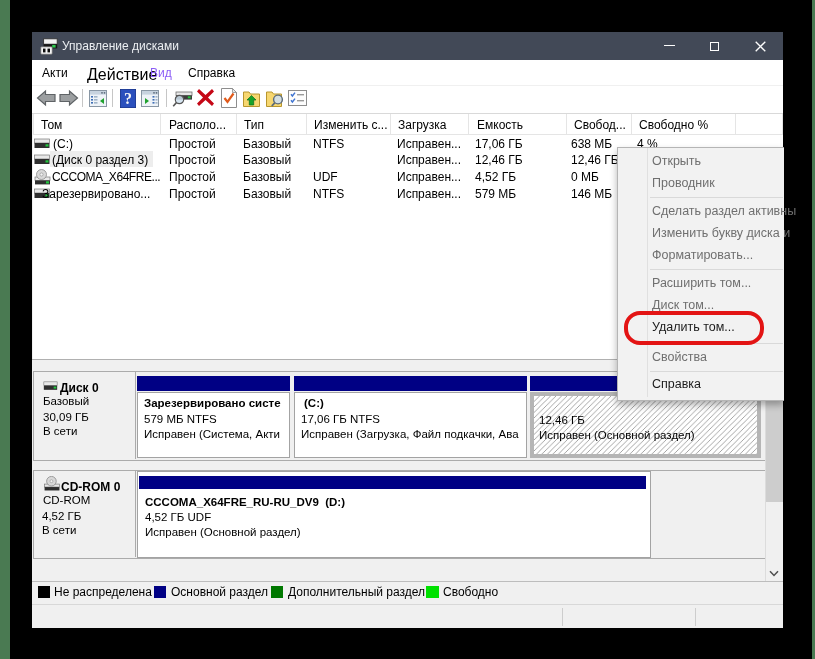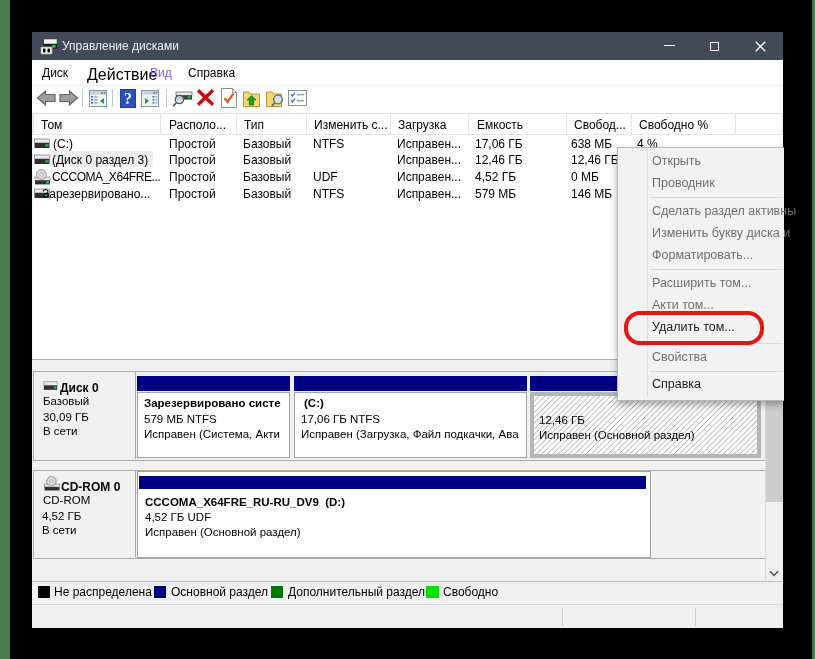--- a/index.html
+++ b/index.html
@@ -29,21 +29,21 @@
 </div>
 <div class="abs txt" style="left:62px;top:39px;font-size:12px;color:#eceff2;">Управление дисками</div>
 
 <div class="abs" style="left:664px;top:45.2px;width:10.5px;height:1.3px;background:#fdfdfd;"></div>
 <div class="abs" style="left:709.5px;top:42px;width:7px;height:7px;border:1.2px solid #fdfdfd;"></div>
 <svg class="abs" style="left:755px;top:41px;" width="11" height="11" viewBox="0 0 11 11">
   <path d="M0.7 0.7 L10.3 10.3 M10.3 0.7 L0.7 10.3" stroke="#fdfdfd" stroke-width="1.3"></path>
 </svg>
 
 <div class="abs" style="left:32px;top:60px;width:751px;height:25px;background:#fff;border-bottom:1px solid #f0f0f0;"></div>
-<div class="abs txt" style="left:42px;top:66px;font-size:12px;color:#000;">Диск</div>
+<div class="abs txt" style="left:42px;top:66px;font-size:12px;color:#000;">Акти</div>
 <div class="abs txt" style="left:87px;top:66px;font-size:16px;color:#000;">Действие</div>
 <div class="abs txt" style="left:150px;top:66px;font-size:12px;color:#8b5cf6;">Вид</div>
 <div class="abs txt" style="left:188px;top:66px;font-size:12px;color:#000;">Справка</div>
 
 <div class="abs" style="left:32px;top:86px;width:751px;height:27px;background:#fff;border-bottom:1px solid #d9d9d9;"></div>
 
 <svg class="abs" style="left:36px;top:89px;" width="21" height="18" viewBox="0 0 21 18">
   <path d="M9.5 2 L9.5 5.5 L19 5.5 L19 12.5 L9.5 12.5 L9.5 16 L1.5 9 Z" fill="#9c9fa1" stroke="#5f6366" stroke-width="1.2"></path>
 </svg>
 <svg class="abs" style="left:58px;top:89px;" width="21" height="18" viewBox="0 0 21 18">
@@ -302,20 +302,20 @@
   .msep{position:absolute;left:650px;width:133px;height:1px;background:#d9d9d9;z-index:7;}
 </style>
 <div class="mi" style="top:154px;">Открыть</div>
 <div class="mi" style="top:176px;">Проводник</div>
 <div class="msep" style="top:197px;"></div>
 <div class="mi" style="top:204px;">Сделать раздел активны</div>
 <div class="mi" style="top:226px;">Изменить букву диска и</div>
 <div class="mi" style="top:248px;">Форматировать...</div>
 <div class="msep" style="top:269px;"></div>
 <div class="mi" style="top:276px;">Расширить том...</div>
-<div class="mi" style="top:298px;">Акти том...</div>
+<div class="mi" style="top:298px;">Диск том...</div>
 <div class="mi en" style="top:320px;">Удалить том...</div>
 <div class="msep" style="top:342.5px;"></div>
 <div class="mi" style="top:349.5px;">Свойства</div>
 <div class="msep" style="top:370.5px;"></div>
 <div class="mi en" style="top:377px;">Справка</div>
 
 <div class="abs" style="left:624px;top:311px;width:132px;height:26px;border:4.5px solid #e31414;border-radius:16px;z-index:9;"></div>
 
 </body></html>

